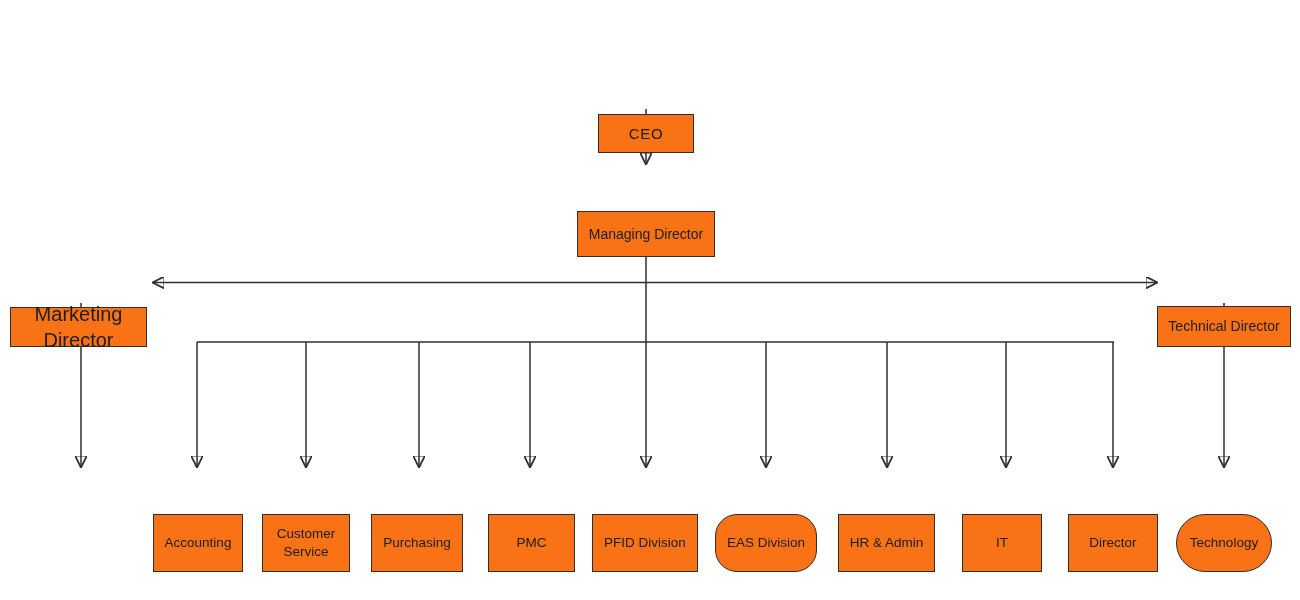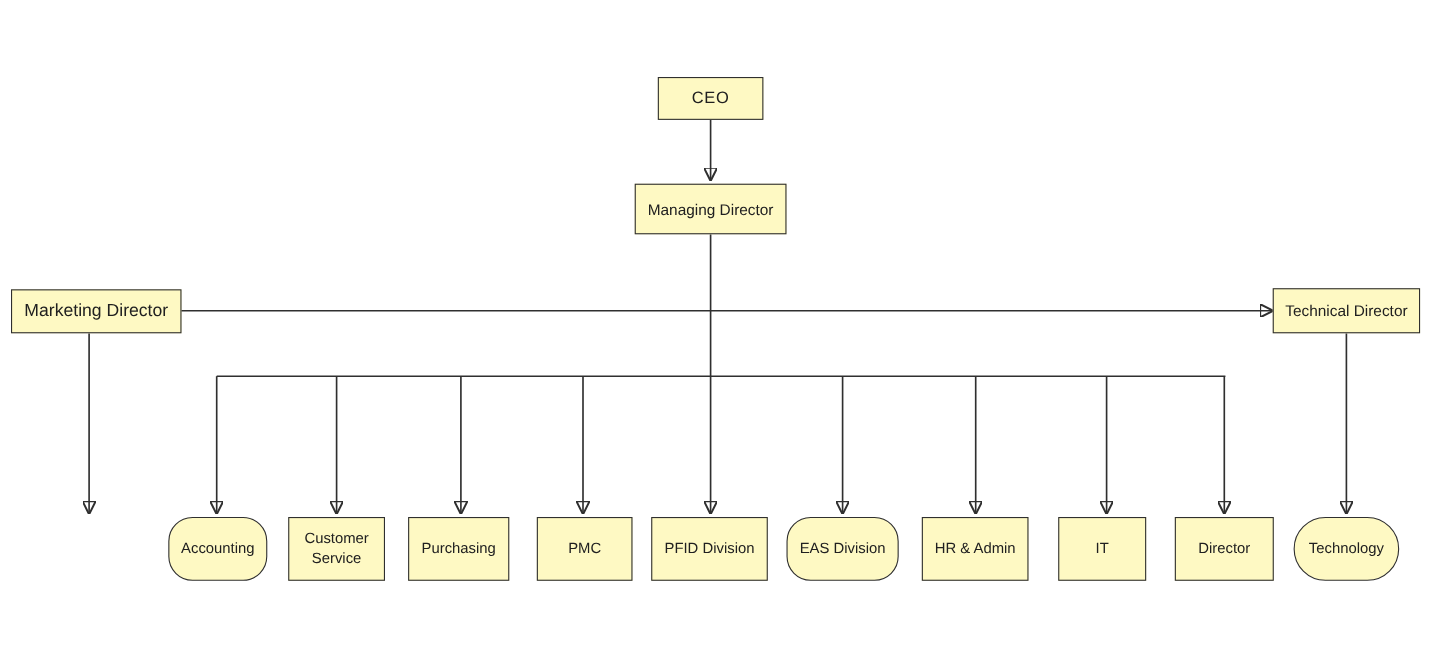--- a/index.html
+++ b/index.html
@@ -21,38 +21,39 @@
     height: 600px;
   }
   .edges path {
     stroke: #2f2f2f;
     stroke-width: 1.5;
     fill: none;
   }
   .node {
     position: absolute;
     box-sizing: border-box;
-    background: #fef9c3;
+    background: #f97316;
     border: 1.6px solid #2f2f2f;
     display: flex;
     align-items: center;
     justify-content: center;
     text-align: center;
     color: #202020;
     font-size: 13.5px;
     line-height: 1.32;
     padding: 2px 4px;
+    margin-top: 44px;
   }
   .n-ceo            { left: 598px; top: 70px;  width: 96px;  height: 39px; font-size: 15px; letter-spacing: 0.6px; }
   .n-managing       { left: 577px; top: 167px; width: 138px; height: 46px; font-size: 14px; }
-  .n-marketing-dir  { left: 10px;  top: 263px; width: 155px; height: 40px; font-size: 16px; }
+  .n-marketing-dir  { left: 10px;  top: 263px; width: 137px; height: 40px; font-size: 20px; }
   .n-technical-dir  { left: 1157px;top: 262px; width: 134px; height: 41px; font-size: 14px; }
   .row              { top: 470px; height: 58px; }
   .n-mktdev         { left: 28px;   width: 107px; }
-  .n-accounting     { left: 153px;  width: 90px; border-radius: 22px; }
+  .n-accounting     { left: 153px;  width: 90px; }
   .n-custserv       { left: 262px;  width: 88px; }
   .n-purchasing     { left: 371px;  width: 92px; }
   .n-pmc            { left: 488px;  width: 87px; }
   .n-pfid           { left: 592px;  width: 106px; }
   .n-eas            { left: 715px;  width: 102px; border-radius: 22px; }
   .n-hr             { left: 838px;  width: 97px; }
   .n-it             { left: 962px;  width: 80px; }
   .n-quality        { left: 1068px; width: 90px; }
   .n-technology     { left: 1176px; width: 96px; border-radius: 29px; }
 </style>

